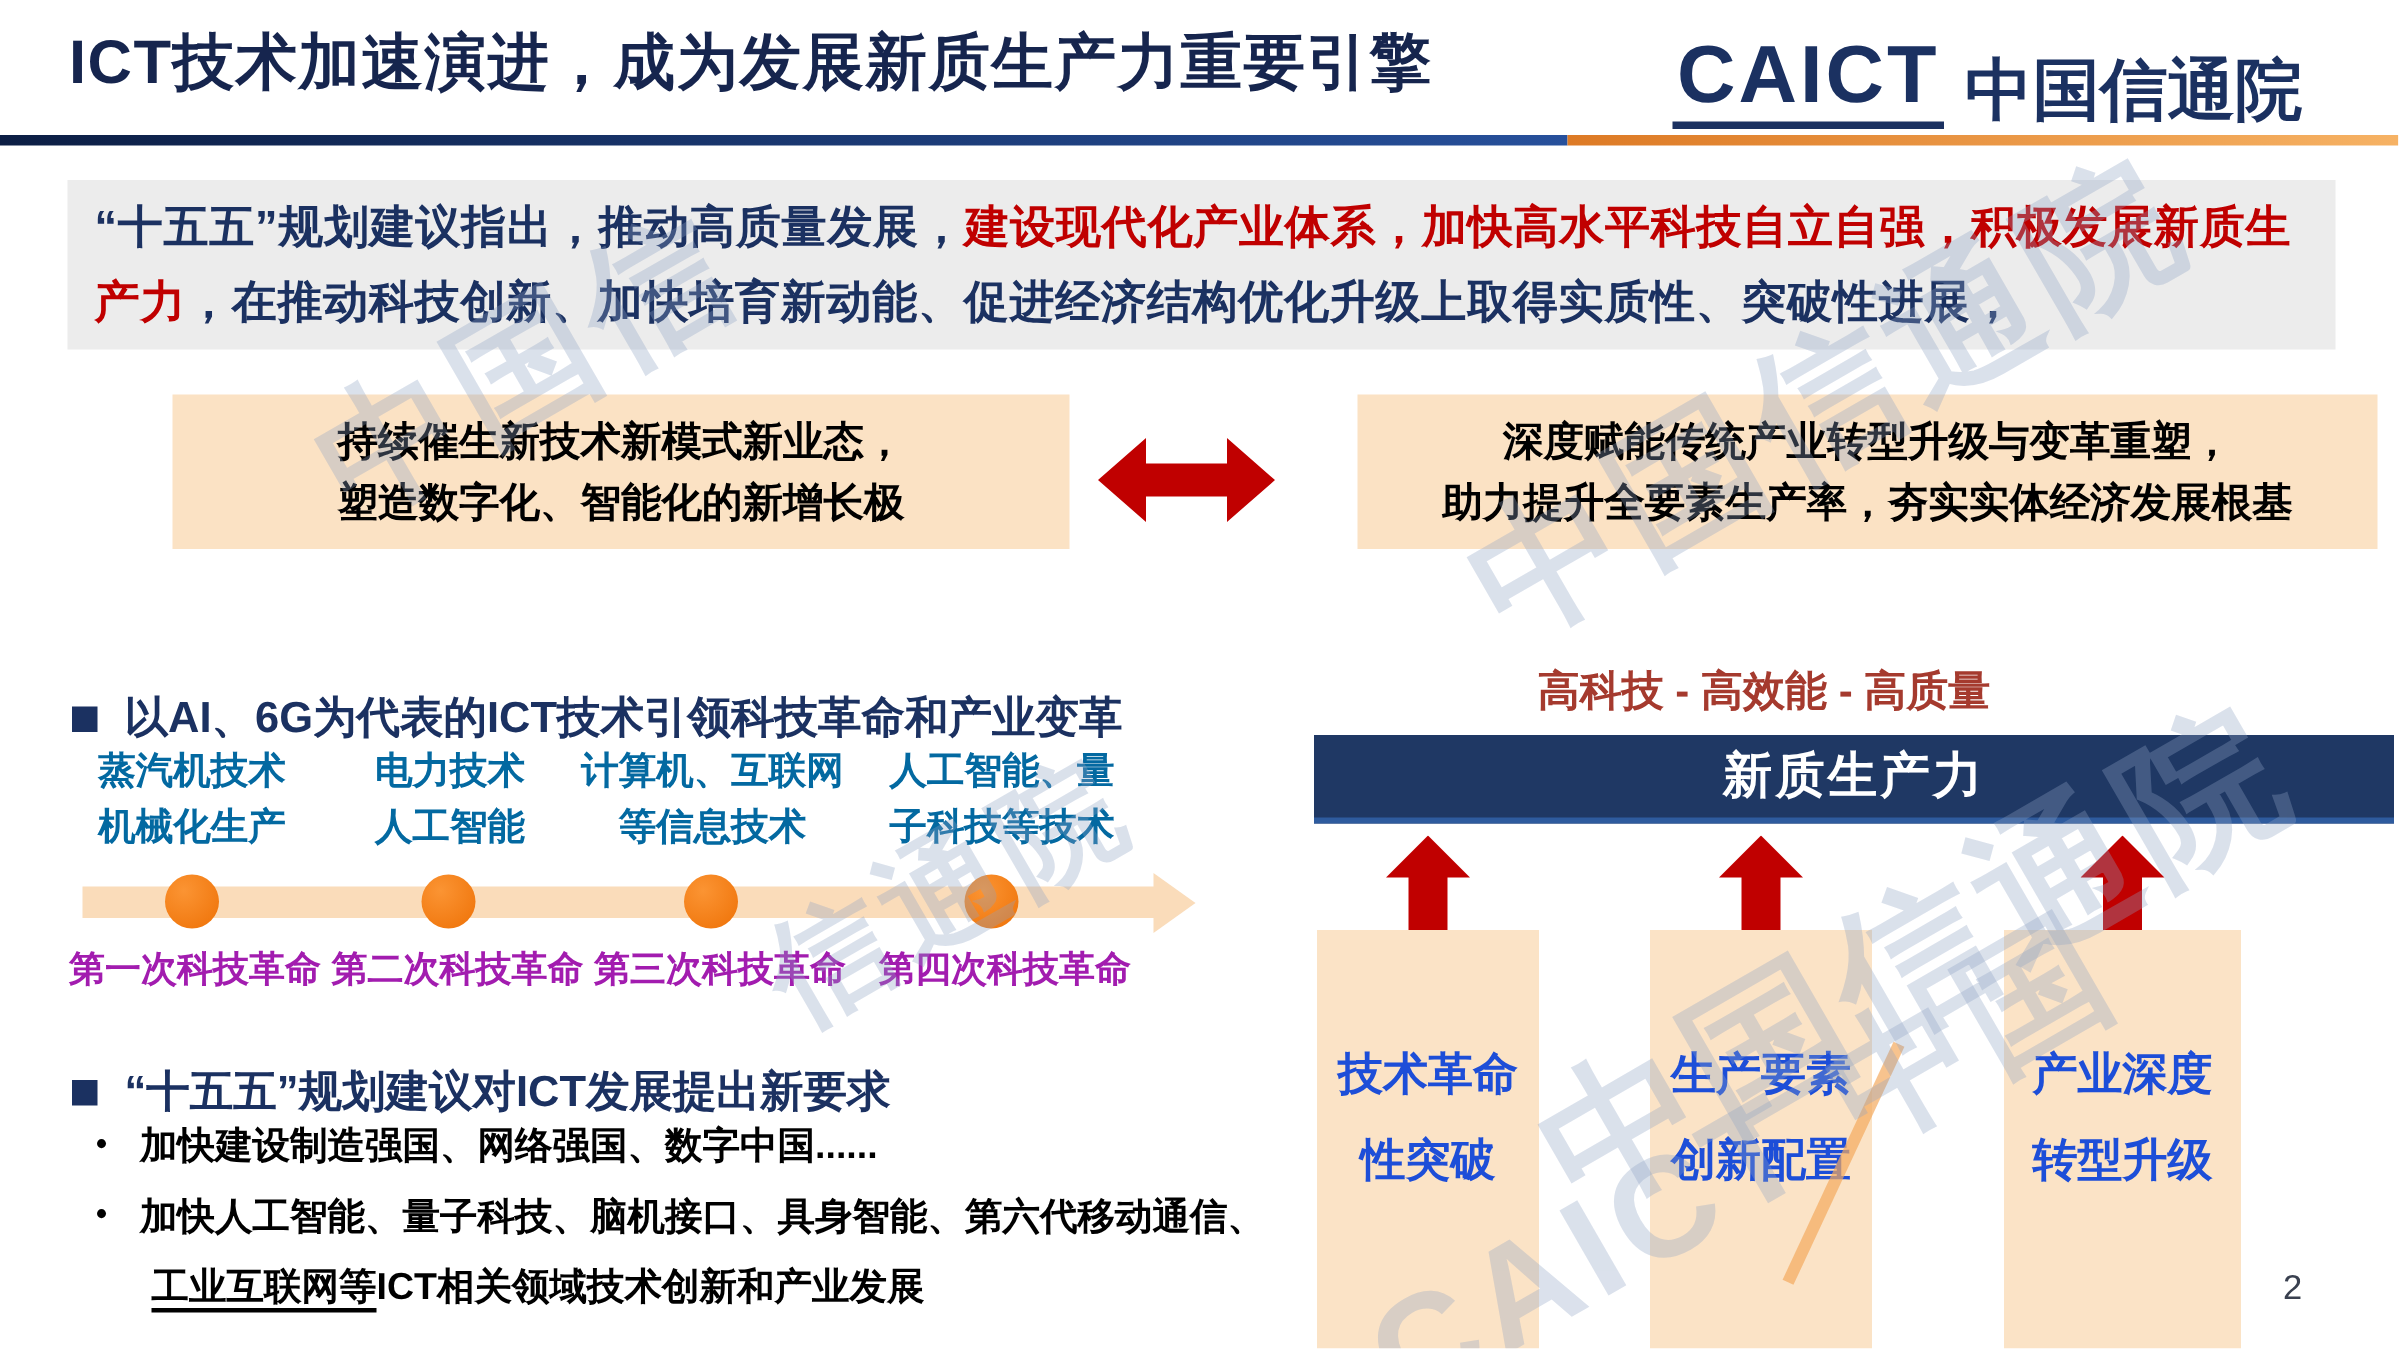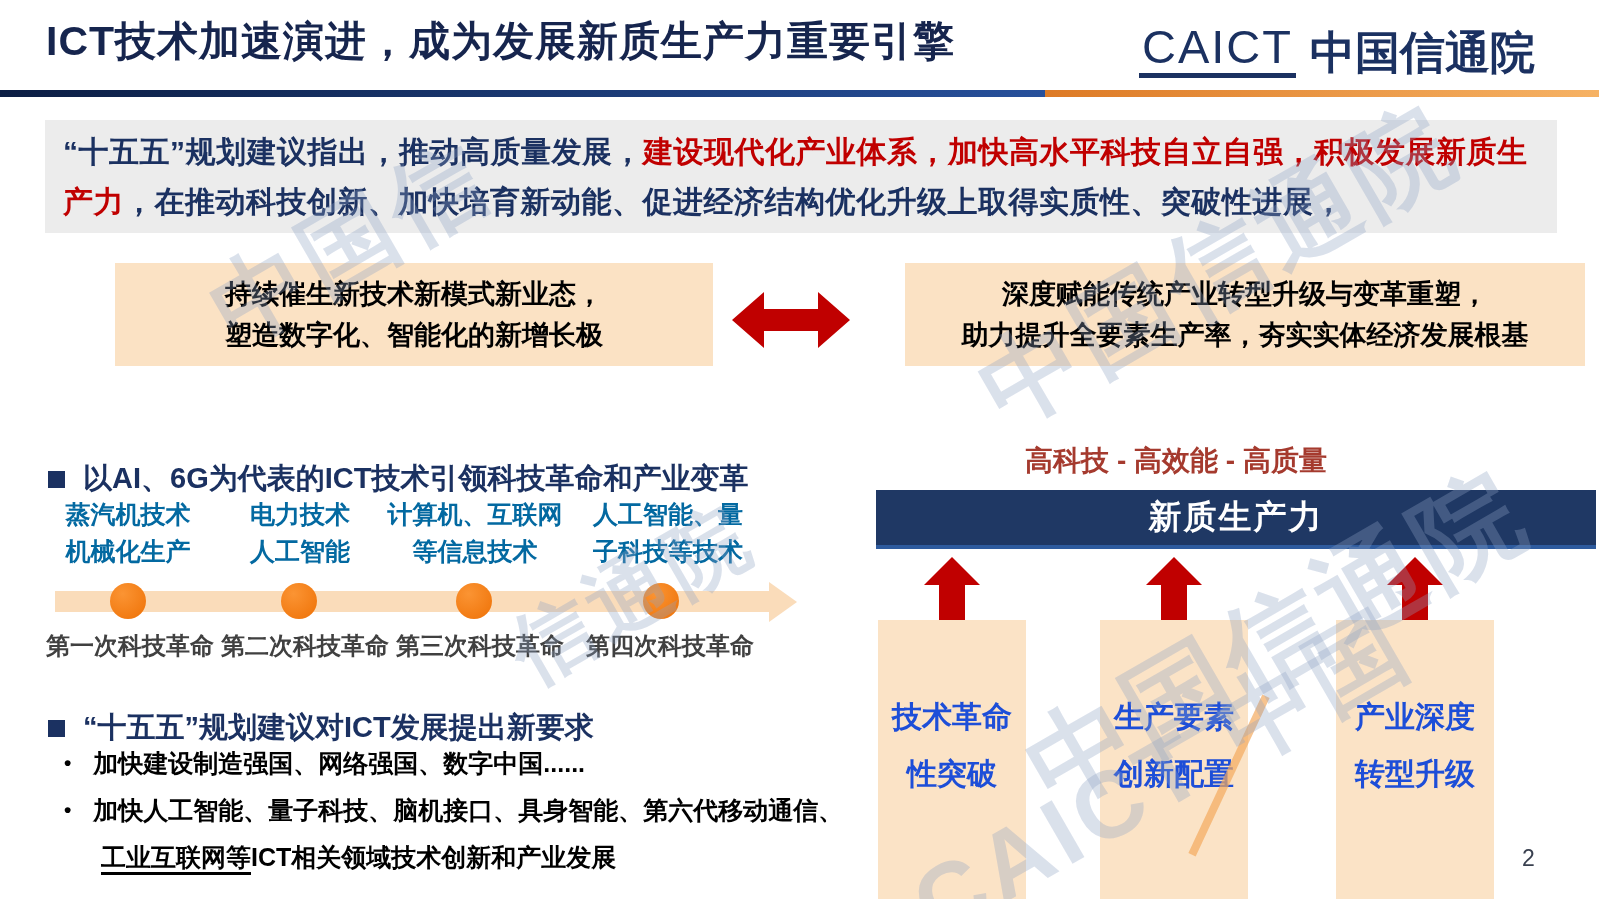--- a/index.html
+++ b/index.html
@@ -3,21 +3,21 @@
 <meta charset="utf-8">
 <style>
   html,body{margin:0;padding:0;background:#fff;}
   .abs{position:absolute;}
   .slide{position:relative;width:1599px;height:899px;background:#ffffff;overflow:hidden;
          font-family:"Liberation Sans","DejaVu Sans",sans-serif;}
 
   
   .title{left:46px;top:14px;font-size:41px;font-weight:bold;color:#16254e;letter-spacing:1px;white-space:nowrap;}
   .logo{right:64px;top:22px;display:flex;align-items:flex-end;gap:14px;}
-  .logo-latin{font-size:47px;font-weight:normal;color:#1b3161;border-bottom:5px solid #1b3161;
+  .logo-latin{font-size:54px;font-weight:bold;color:#1b3161;border-bottom:5px solid #1b3161;
               line-height:1.05;padding:0 3px 2px 3px;letter-spacing:2px;}
   .logo-cjk{font-size:45px;font-weight:bold;color:#1b3161;line-height:1.15;}
   .rule-blue{left:0;top:90px;width:1045px;height:7px;background:linear-gradient(to right,#0c1e44,#27509b);}
   .rule-orange{left:1045px;top:90px;width:554px;height:7px;background:linear-gradient(to right,#dd7a25,#f6b264);}
 
   
   .intro{left:45px;top:120px;width:1512px;height:113px;background:#ececec;box-sizing:border-box;
          padding:7px 18px;font-size:30px;font-weight:bold;line-height:50px;color:#1b3161;letter-spacing:.5px;}
   .red{color:#c00000;}
 
@@ -36,21 +36,21 @@
 
   
   .tech{top:496px;transform:translateX(-50%);text-align:center;color:#0369a1;font-weight:bold;
         font-size:25px;line-height:37px;white-space:nowrap;}
   .t1{left:128px}.t2{left:300px}.t3{left:475px}.t4{left:668px}
   .band{left:55px;top:591px;width:716px;height:21px;background:#fadcba;}
   .band-head{left:769px;top:582px;width:0;height:0;border-top:20px solid transparent;
              border-bottom:20px solid transparent;border-left:28px solid #fadcba;}
   .dot{width:36px;height:36px;border-radius:50%;background:radial-gradient(circle at 35% 30%,#fb9433,#ee7106);top:583px;}
   .d1{left:110px}.d2{left:281px}.d3{left:456px}.d4{left:643px}
-  .rev{top:630px;transform:translateX(-50%);color:#404040;font-weight:bold;font-size:24px;white-space:nowrap;}
+  .rev{top:630px;transform:translateX(-50%);color:#a21caf;font-weight:bold;font-size:24px;white-space:nowrap;}
   .r1{left:130px}.r2{left:305px}.r3{left:480px}.r4{left:670px}
 
   
   .li{display:flex;gap:22px;font-size:25px;font-weight:bold;color:#000;white-space:nowrap;}
   .li .marker{font-size:21px;line-height:32px;}
   .li1{left:64px;top:747px;}
   .li2{left:64px;top:794px;}
   .li2b{left:101px;top:841px;font-size:25px;font-weight:bold;color:#000;white-space:nowrap;}
   .uline{text-decoration:underline;text-decoration-thickness:3px;text-underline-offset:6px;}
 

